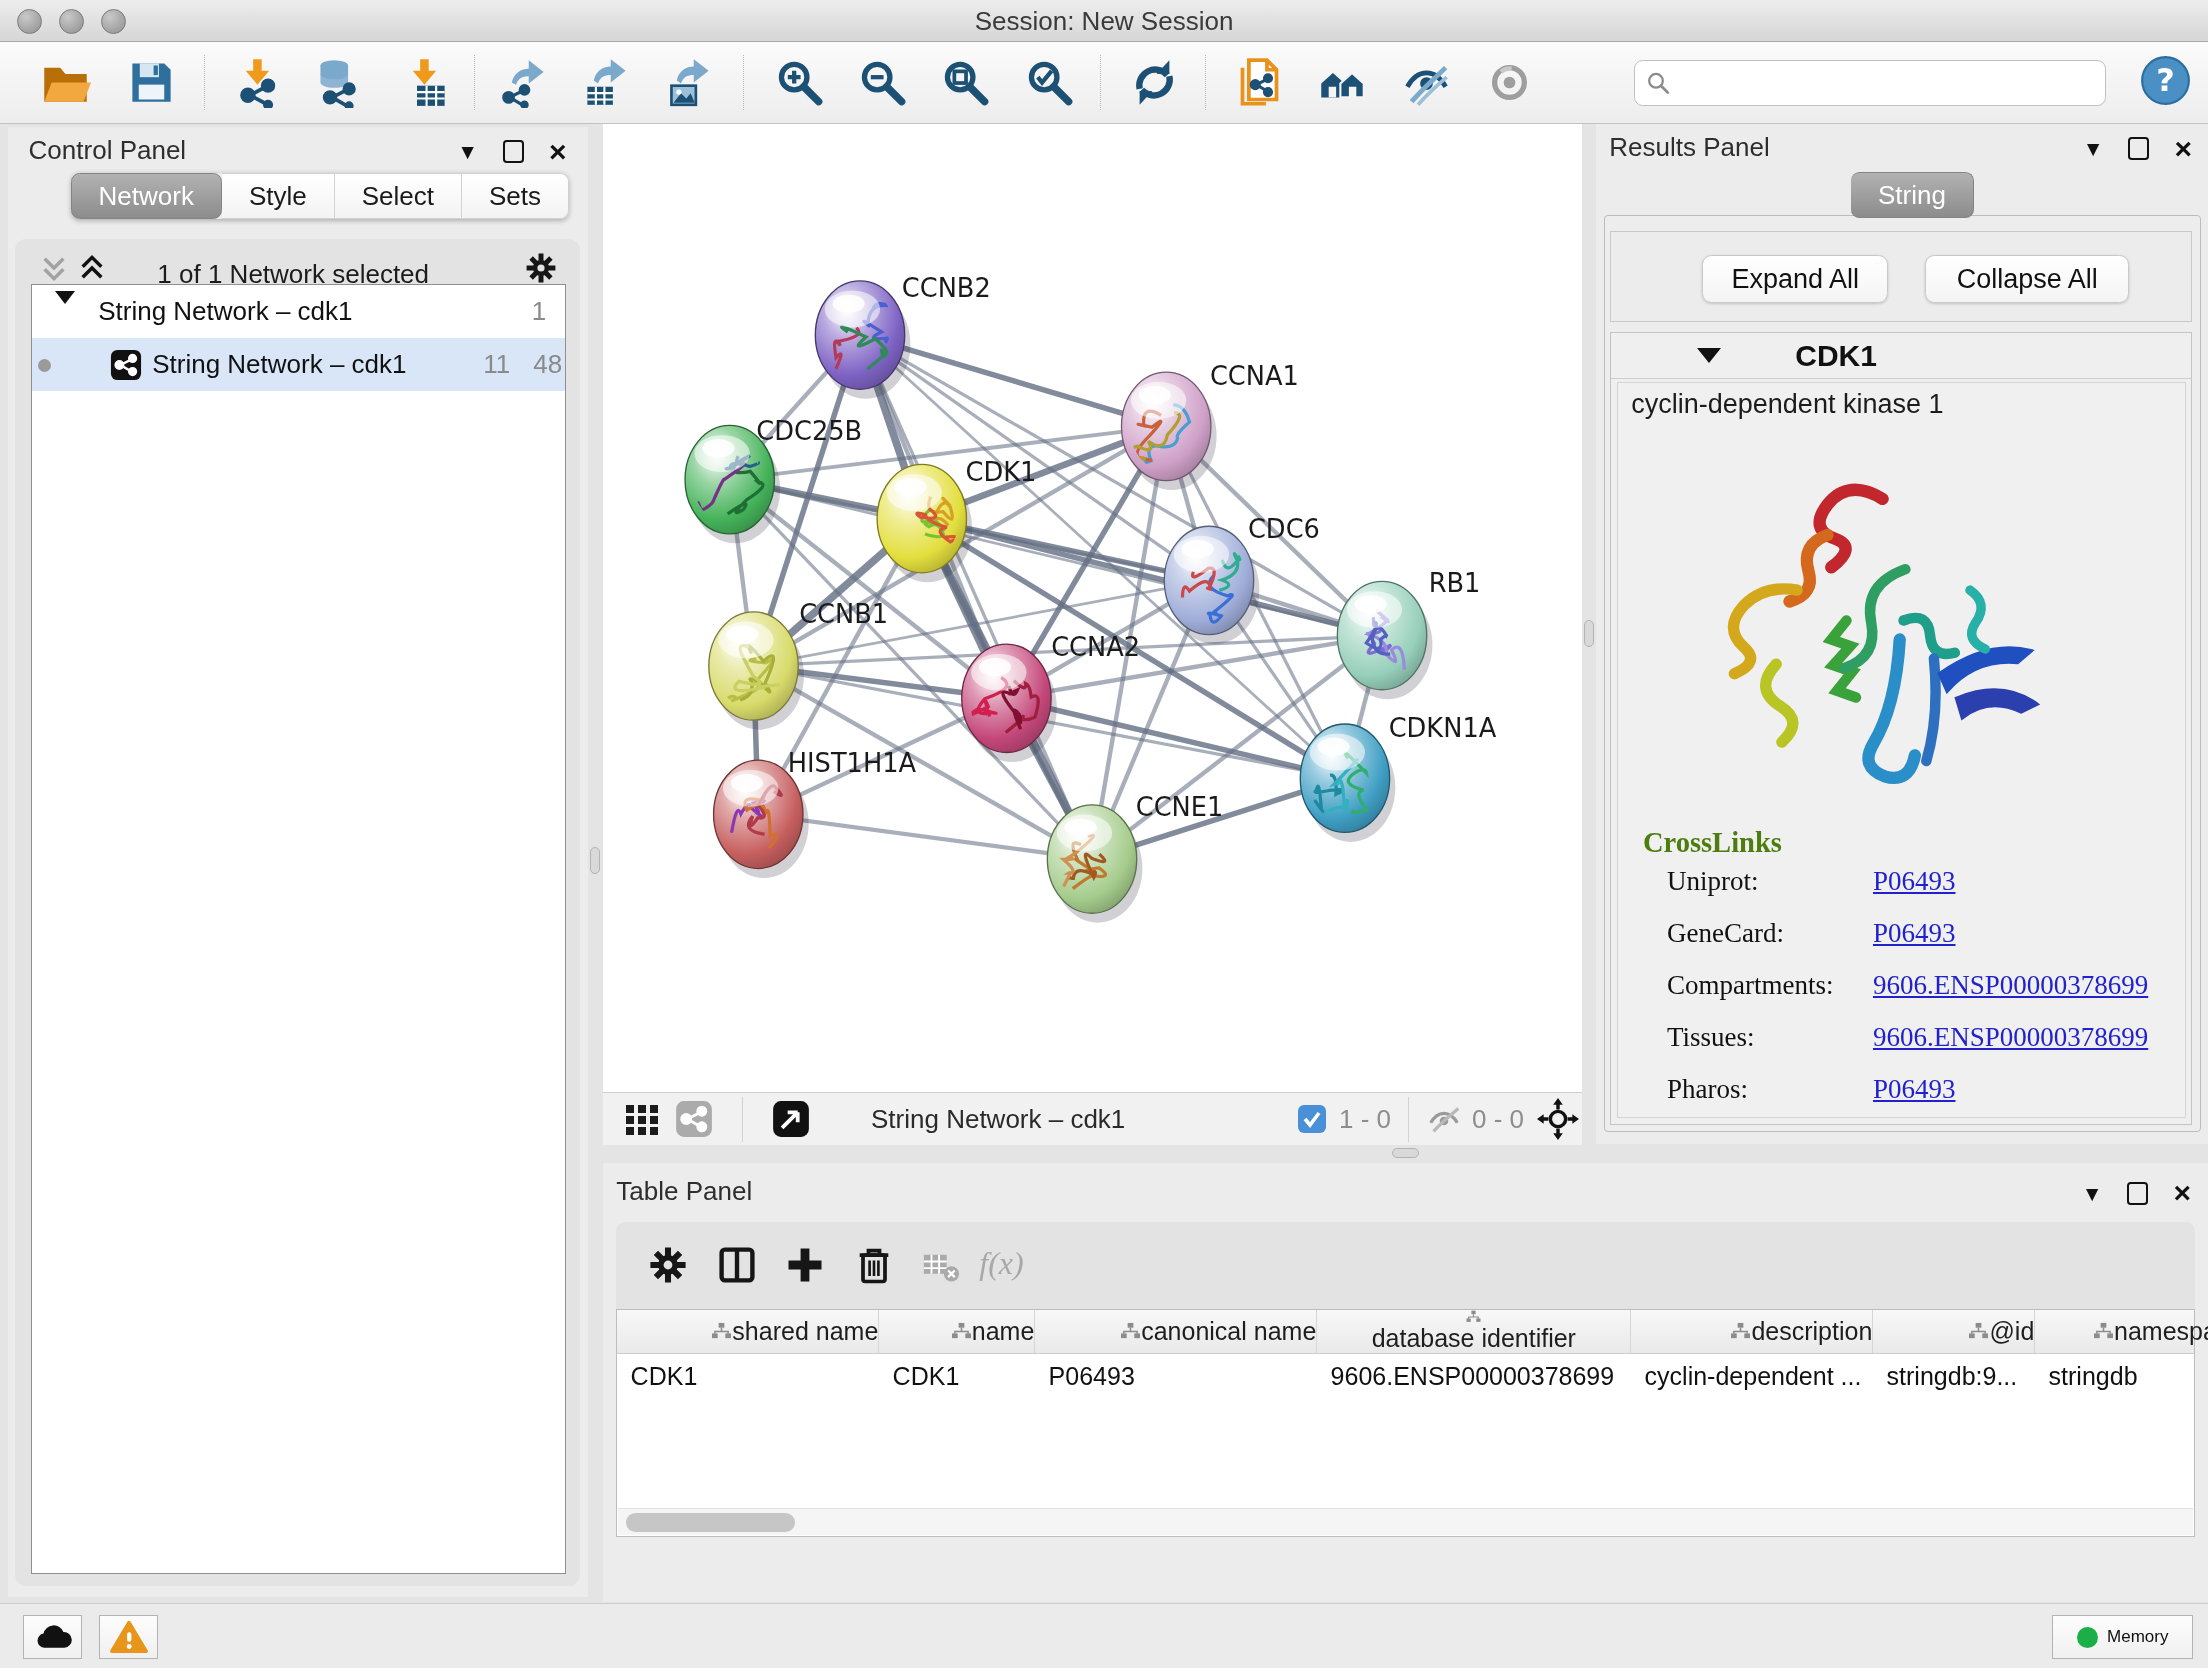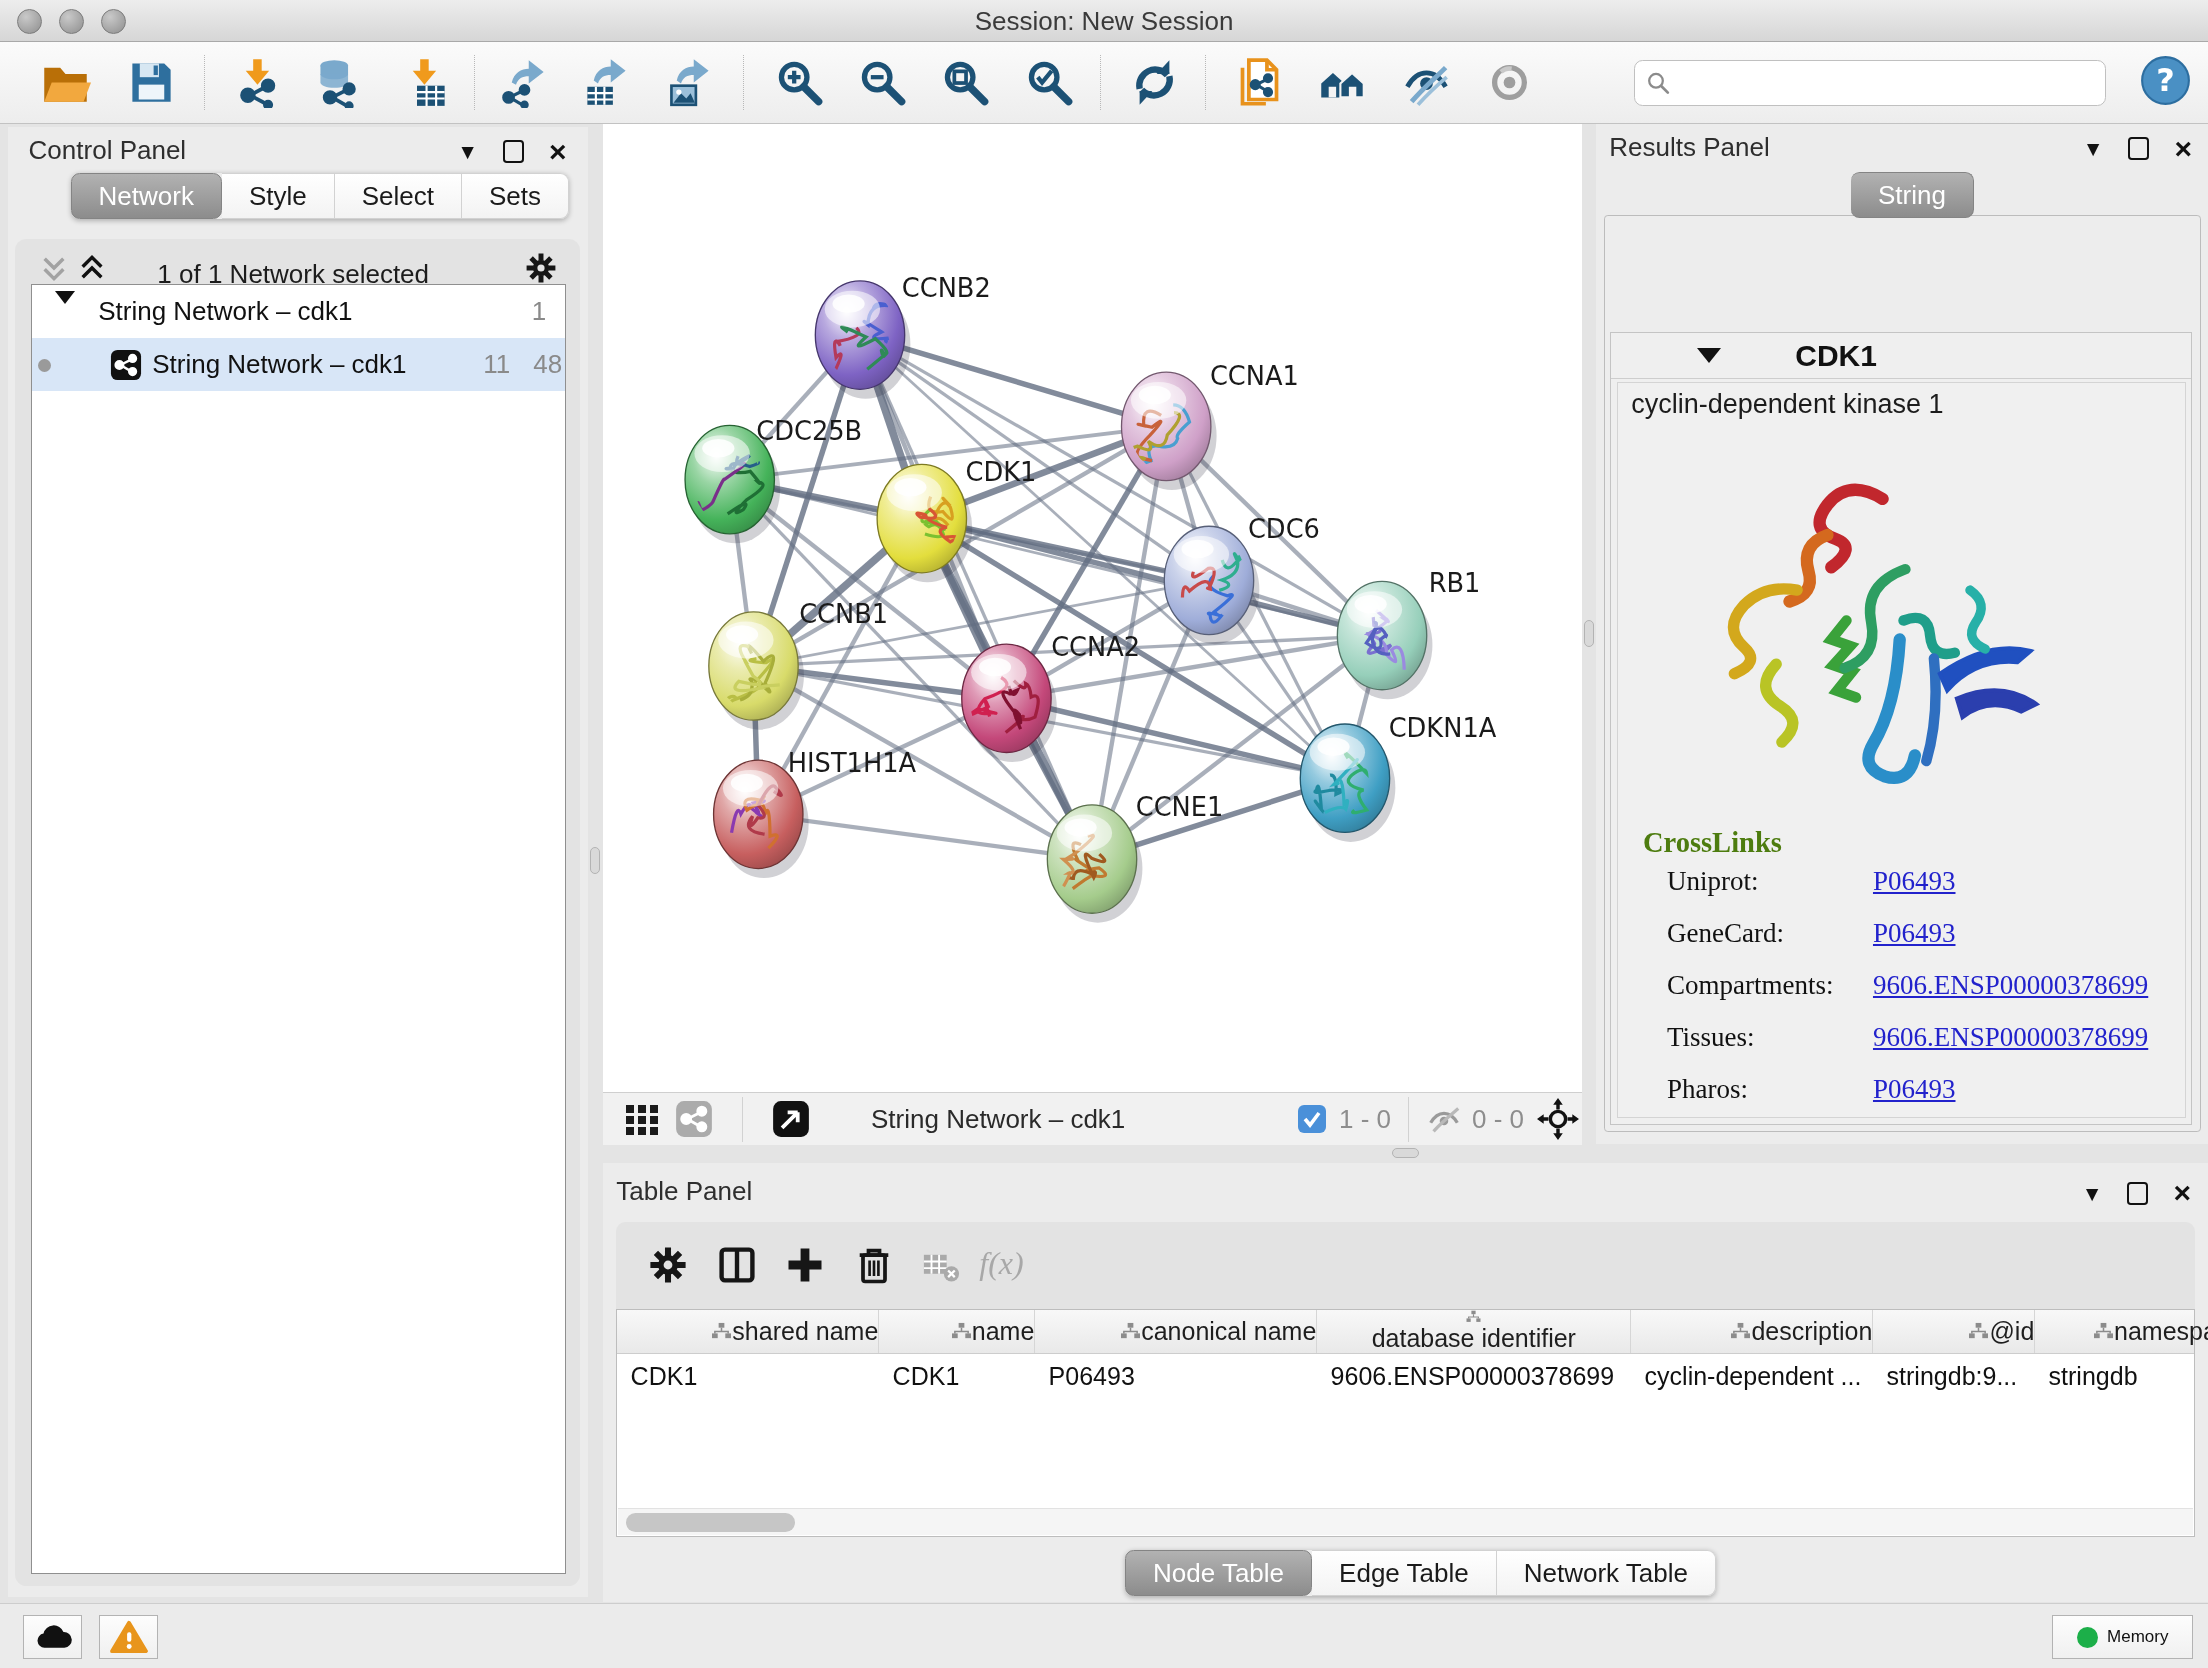--- a/index.html
+++ b/index.html
@@ -664,20 +664,24 @@
 
 <div class="abs rpanel">
   <span class="panel-title abs" style="left:13.3px;top:7.6px">Results Panel</span>
   <span class="hbtns" style="right:17px;top:9.5px">
     <span class="hbtn float">▼</span>
     <span class="hbtn max"></span>
     <span class="hbtn close">×</span>
   </span>
   <div class="tab sel abs" style="left:255px;top:48px;z-index:2">String</div>
   <div class="r-box">
+    <div class="r-topbox">
+      <button class="btn abs" style="left:91px;top:23px;width:186px;height:48px">Expand All</button>
+      <button class="btn abs" style="left:314px;top:23px;width:204px;height:48px">Collapse All</button>
+    </div>
     <div class="r-section">
       <div class="r-sechdr">
         <span class="tri" style="margin-left:86px"></span>
         <span class="gene" style="margin-left:74px">CDK1</span>
       </div>
       <div class="r-inner">
         <span class="desc abs" style="left:13.3px;top:5.7px">cyclin-dependent kinase 1</span>
         <svg class="abs" style="left:67px;top:95px" width="380" height="361" viewBox="0 0 400 380">
           <g fill="none" stroke-linecap="round">
             <path d="M208 22q-36-22-58 6q-20 26 8 36q24 9-4 30" stroke="#c1272d" stroke-width="13"></path>
@@ -857,25 +861,20 @@
         <div class="td" style="width: 282px;">P06493</div>
         <div class="td" style="width: 314px;">9606.ENSP00000378699</div>
         <div class="td" style="width: 242px;">cyclin-dependent ...</div>
         <div class="td" style="width: 162px;">stringdb:9...</div>
         <div class="td" style="width: 209px;">stringdb</div>
       </div>
     <div class="hscroll">
       <span class="hthumb"></span>
     </div>
   </div>
-  <div class="tabgroup abs" style="left:522px;top:387px">
-      <div class="tab sel">Node Table</div>
-      <div class="tab">Edge Table</div>
-      <div class="tab">Network Table</div>
-    </div>
 </div>
 
 <div class="abs statusbar">
   <button class="sbtn" style="left:23px;width:59px">
     <svg class="icon" width="38" height="28.5" viewBox="0 0 40 30">
         <path d="M11 26a7.5 7.5 0 0 1-1-14.9A11 11 0 0 1 31 9.5A7 7 0 0 1 32 26z" fill="#111"></path>
       </svg>
   </button>
   <button class="sbtn" style="left:99px;width:59px">
     <svg class="icon" width="38" height="34" viewBox="0 0 40 36">

